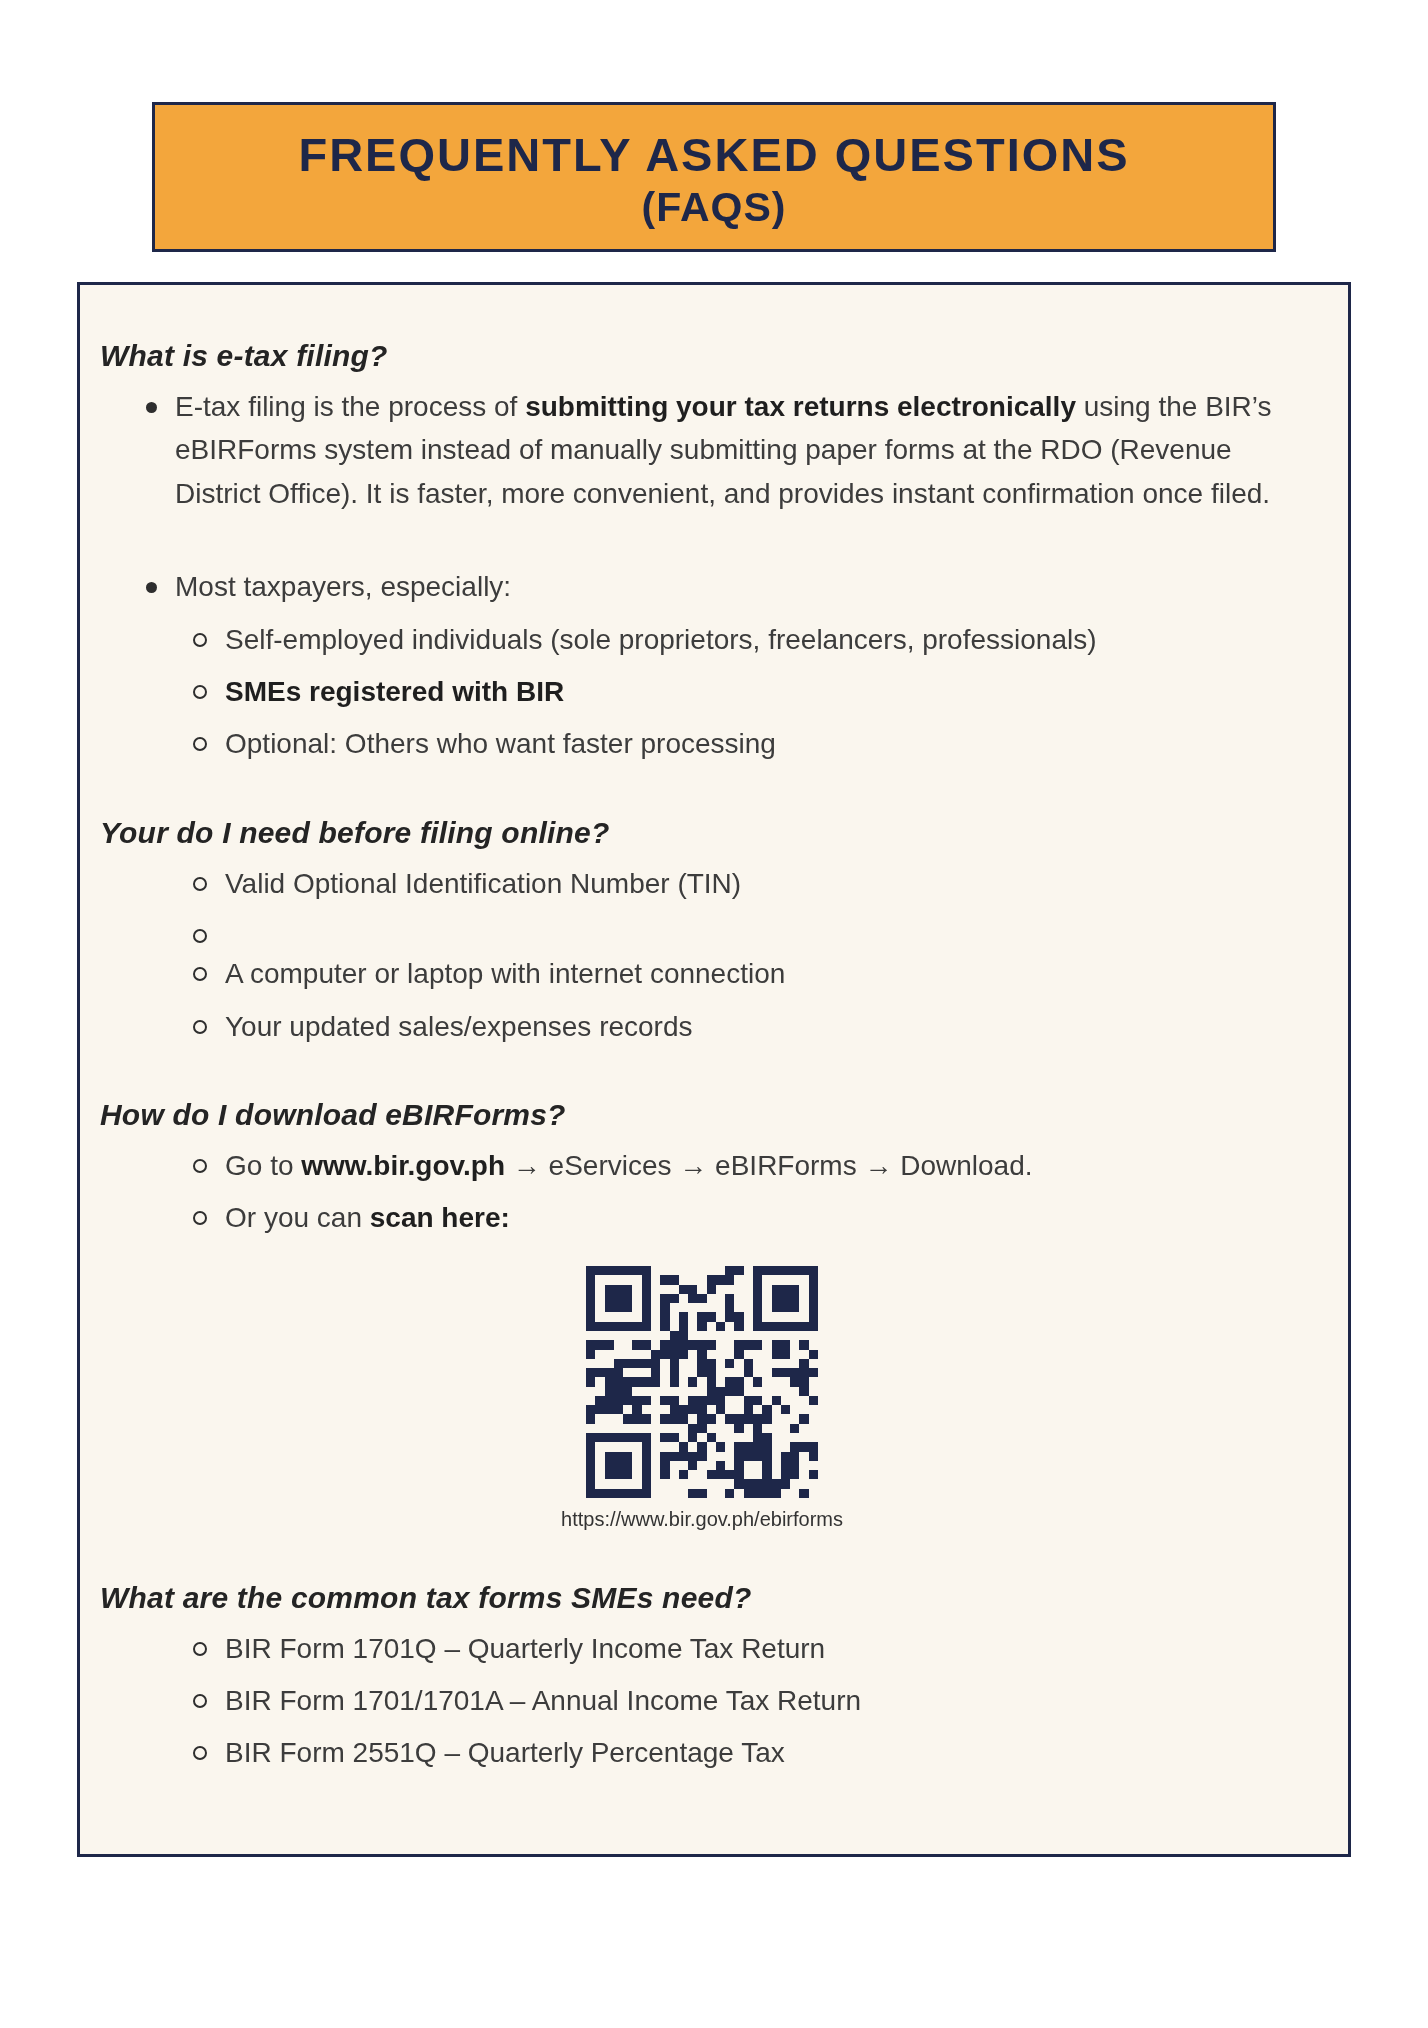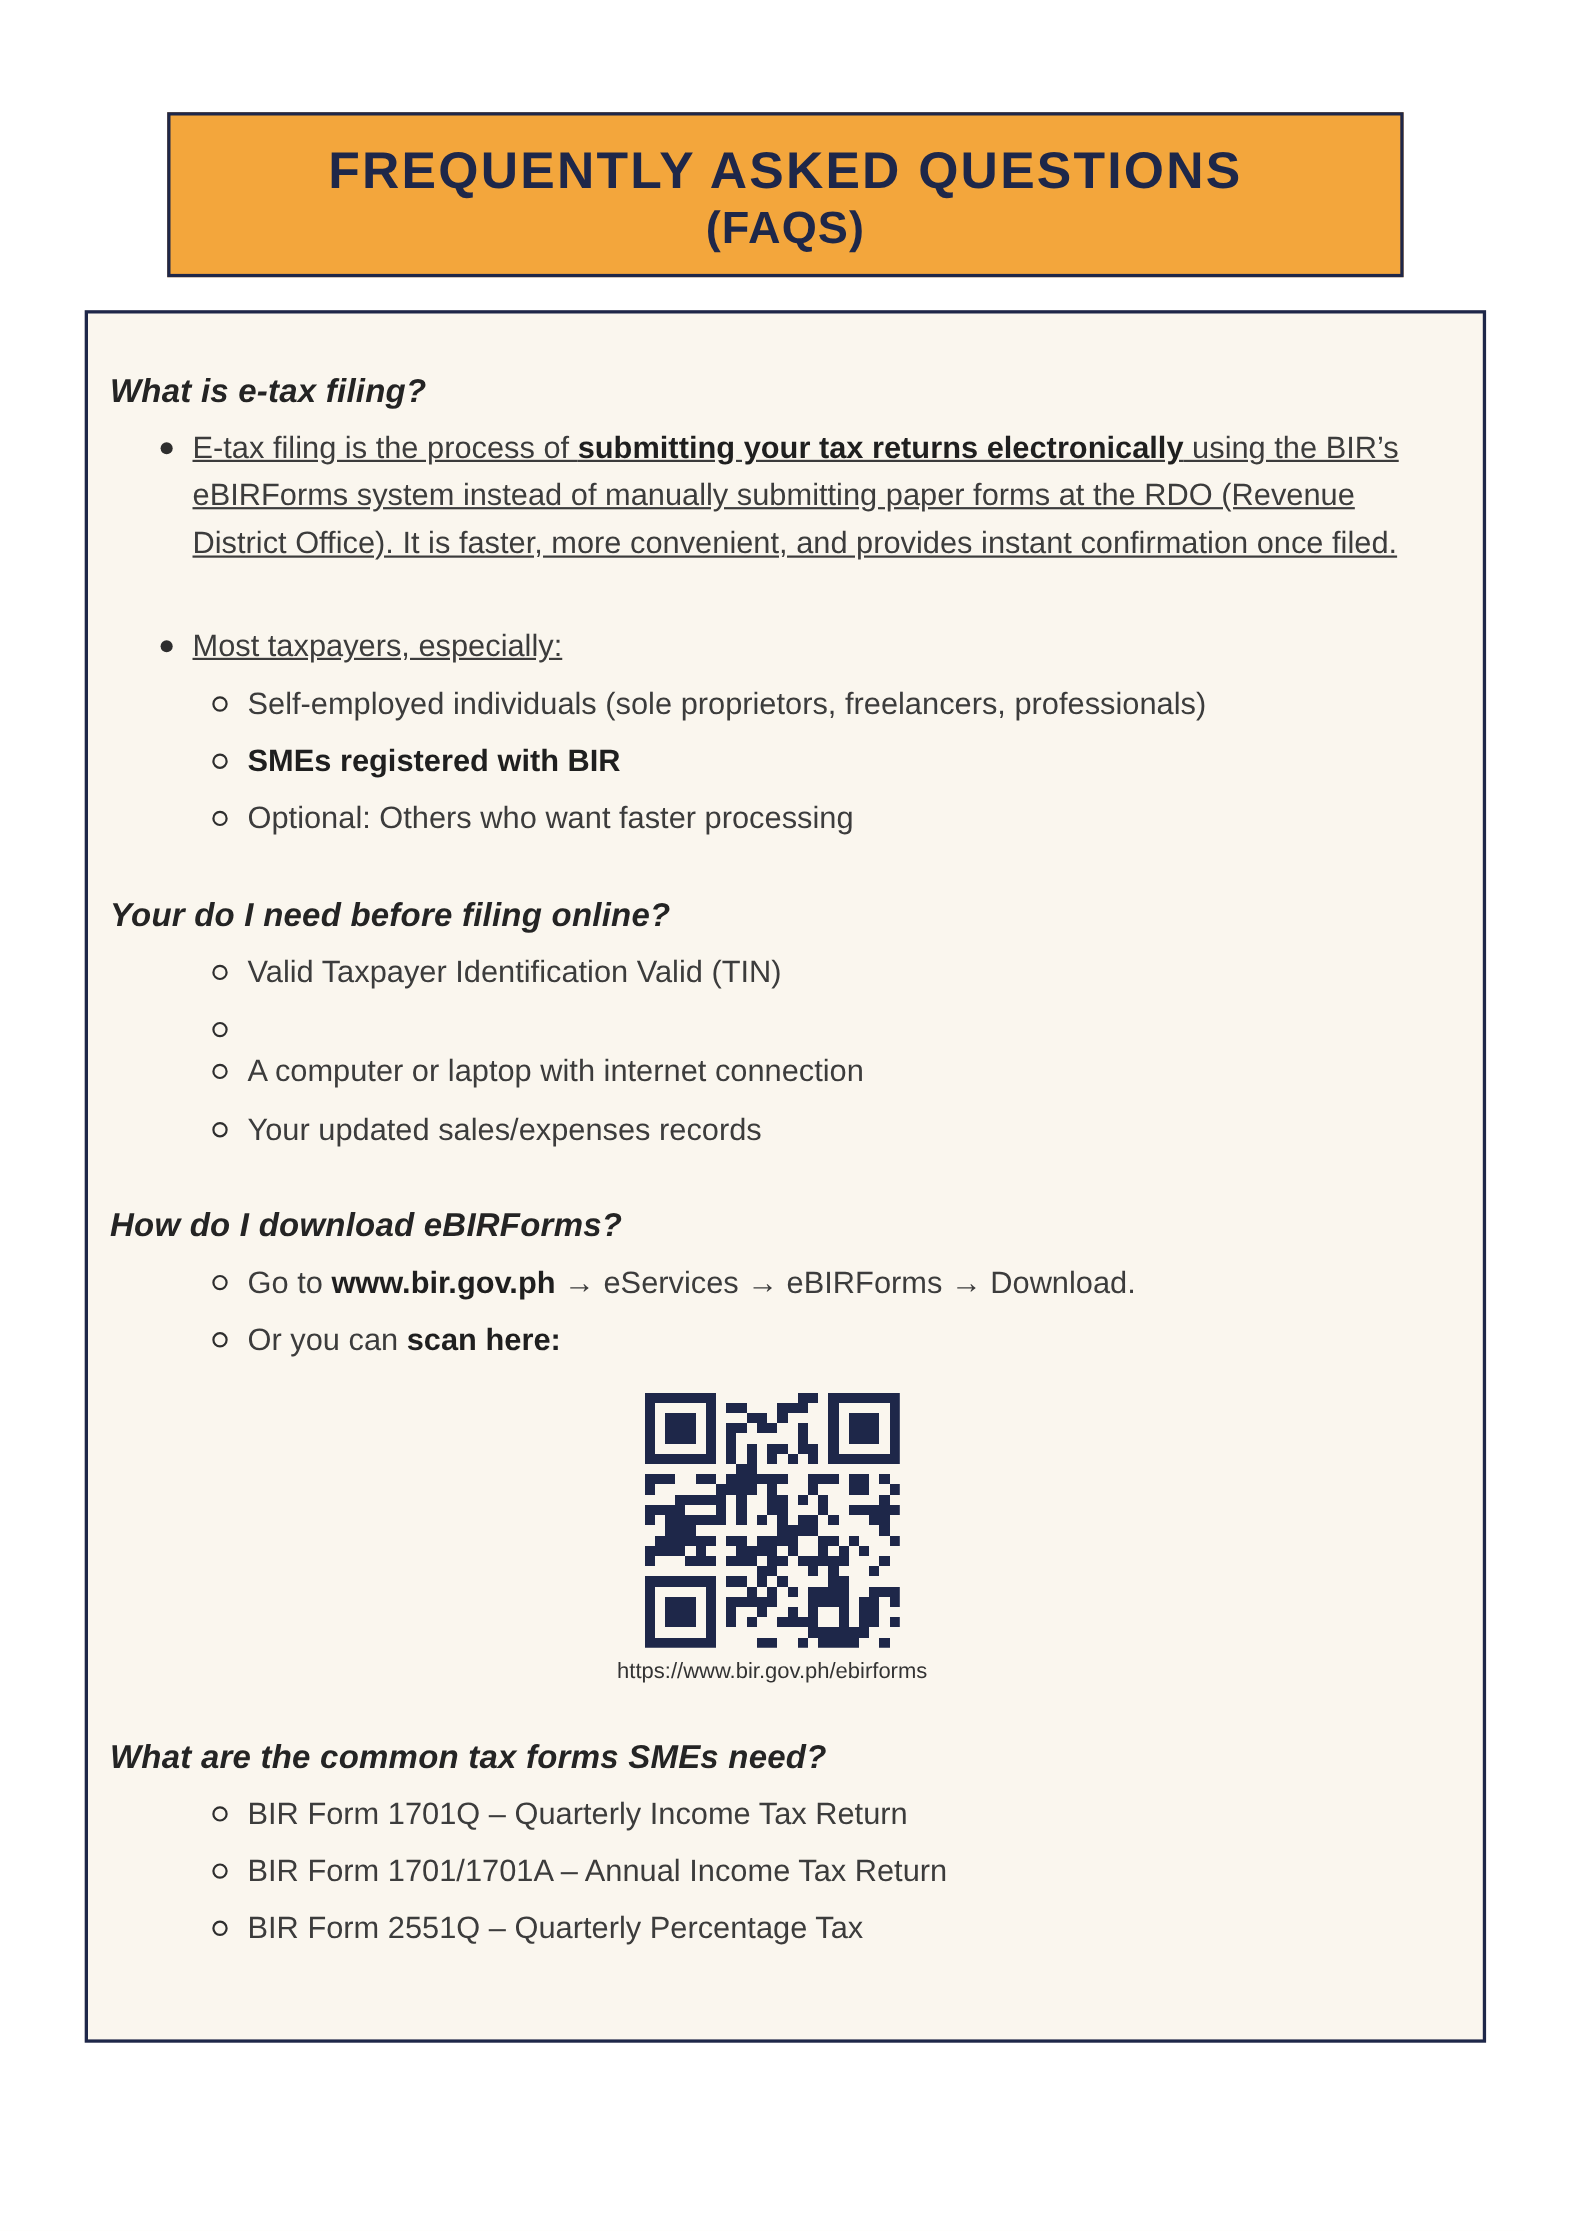--- a/index.html
+++ b/index.html
@@ -58,21 +58,21 @@
     margin:0 0 12px 0;
     letter-spacing:.2px;
   }
   .li{
     display:flex;
     align-items:flex-start;
     margin:9px 0;
     font-size:28px;
     line-height:1.55;
   }
-  .l1{padding-left:46px;text-decoration:underline;}
+  .l1{padding-left:46px;}
   .l2{padding-left:93px;}
   .m{flex:0 0 auto;margin-right:18px;}
   .dot{
     width:11px;height:11px;border-radius:50%;
     background:#2e2e2e;margin-top:17px;
   }
   .ring{
     width:14px;height:14px;border-radius:50%;
     border:2.5px solid #2e2e2e;margin-top:15px;
   }
@@ -129,21 +129,21 @@
       <div class="li l2">
         <span class="m ring"></span>
         <div class="t">Optional: Others who want faster processing</div>
       </div>
     </section>
 
     <section class="sec">
       <h2 class="q">Your do I need before filing online?</h2>
       <div class="li l2">
         <span class="m ring"></span>
-        <div class="t">Valid Taxpayer Identification Valid (TIN)</div>
+        <div class="t">Valid Optional Identification Number (TIN)</div>
       </div>
       <div class="li l2">
         <span class="m ring"></span>
       </div>
       <div class="li l2">
         <span class="m ring"></span>
         <div class="t">A computer or laptop with internet connection</div>
       </div>
       <div class="li l2">
         <span class="m ring"></span>

